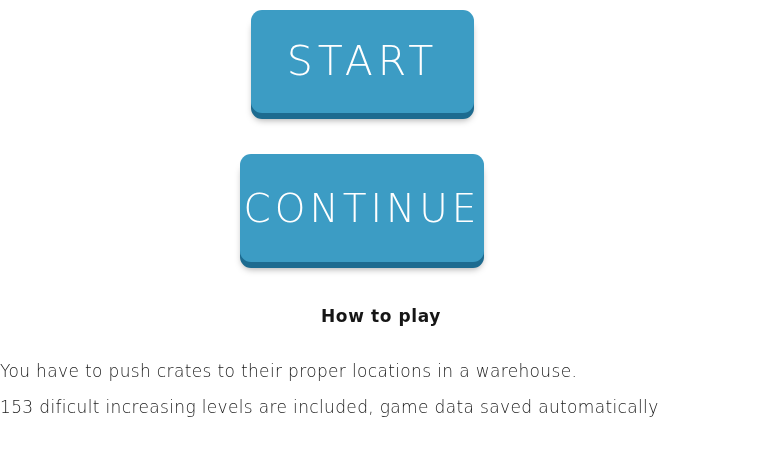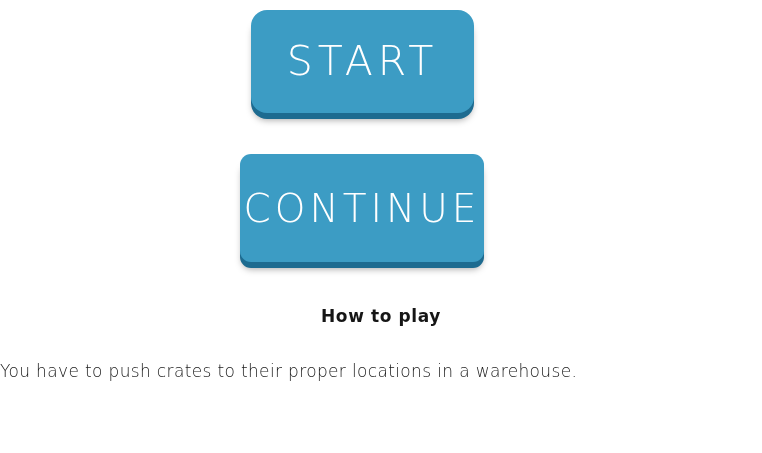--- a/index.html
+++ b/index.html
@@ -45,21 +45,20 @@
     -webkit-font-smoothing: antialiased;
   }
 
   #btn-start {
     left: 251px;
     top: 10px;
     width: 223px;
     height: 103px;
     font-size: 41px;
     letter-spacing: 5px;
-    border-radius: 16px;
   }
 
   #btn-continue {
     left: 240px;
     top: 154px;
     width: 244px;
     height: 108px;
     font-size: 39px;
     letter-spacing: 4px;
   }
@@ -105,15 +104,16 @@
 <div class="screen">
 
   <button class="menu-button hand" id="btn-start">START</button>
 
   <button class="menu-button hand" id="btn-continue">CONTINUE</button>
 
   <div class="howto-title hand">How to play</div>
 
   <div class="howto-lines">
     <div class="howto-line hand">You have to push crates to their proper locations in a warehouse.</div>
+    <div class="howto-line hand">153 dificult increasing levels are included, game data saved automatically</div>
   </div>
 
 </div>
 
 </body></html>

